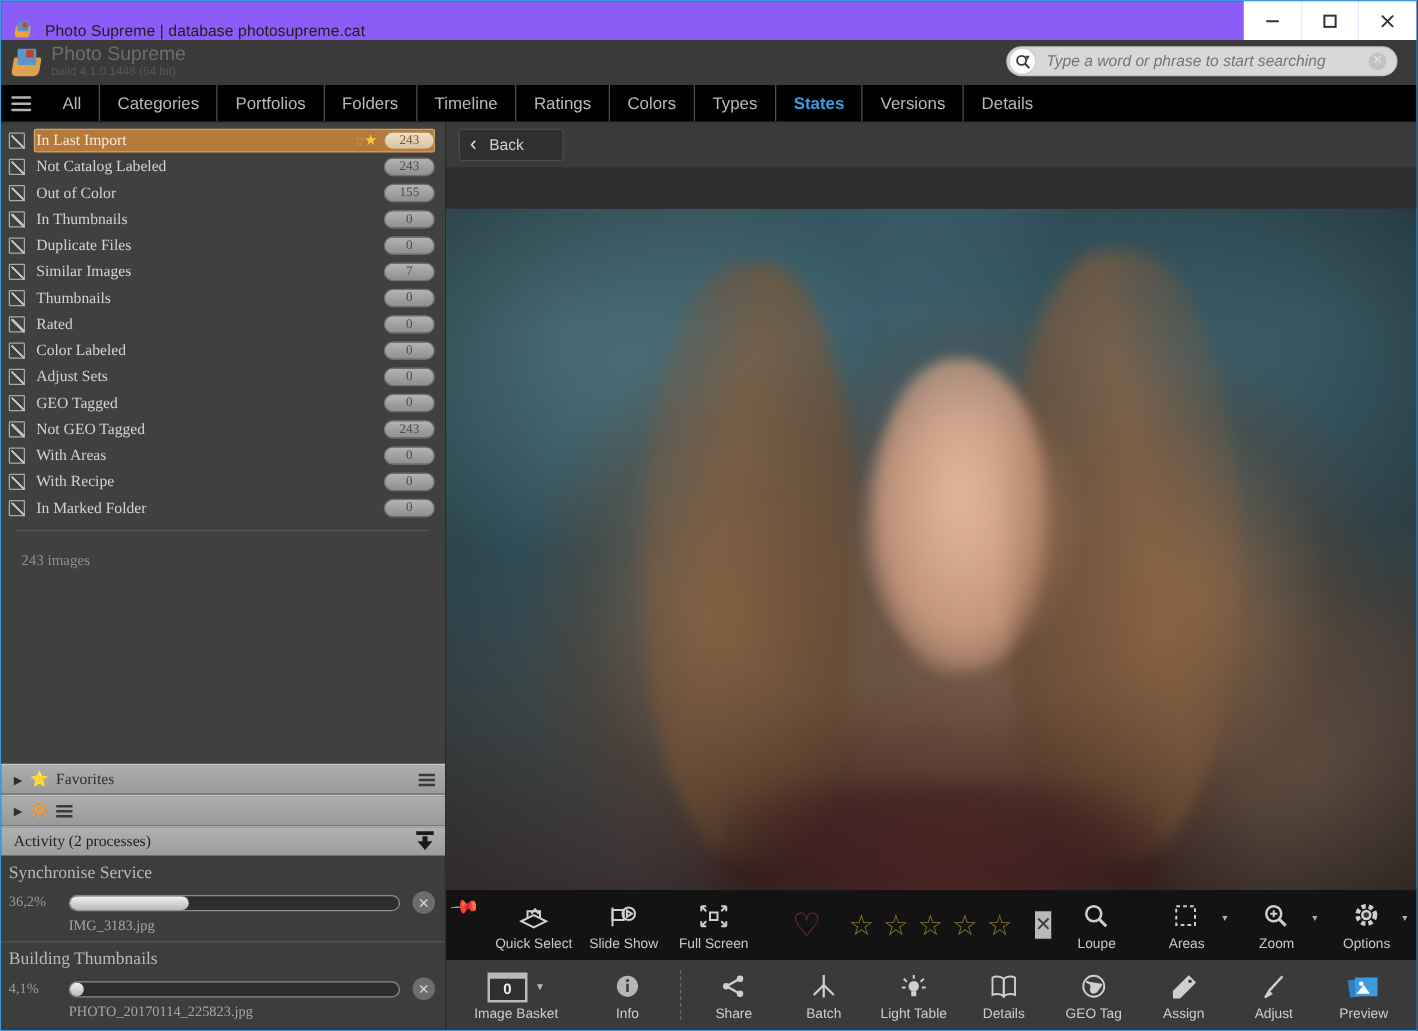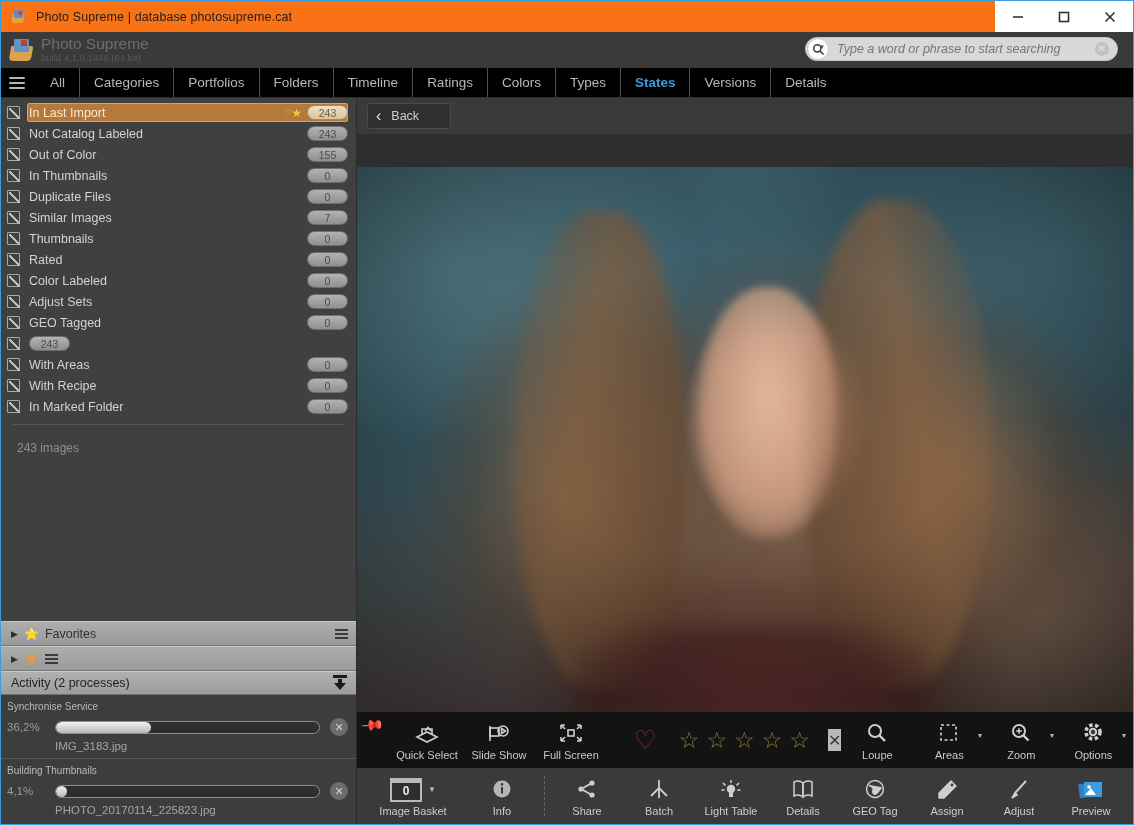--- a/index.html
+++ b/index.html
@@ -9,21 +9,21 @@
     background: #3a3a3a; overflow: hidden;
   }
   #app {
     position: relative; width: 1134px; height: 825px;
     border: 1px solid #3c9ae0; background: #3a3a3a;
     display: flex; flex-direction: column;
   }
 
   
   .titlebar {
-    height: 31px; background: #f97316; display: flex; align-items: center;
+    height: 31px; background: #8b5cf6; display: flex; align-items: flex-end;
     flex: 0 0 31px; position: relative;
   }
   .tb-icon { width: 16px; height: 16px; margin-left: 10px; position: relative; }
   .tb-icon .b1 { position:absolute; left:1px; top:5px; width:12px; height:9px; background:#e8a33d; border-radius:1px 1px 3px 3px; transform: skewX(-8deg);}
   .tb-icon .b2 { position:absolute; left:3px; top:1px; width:9px; height:8px; background:#5b8fc9; border-radius:1px;}
   .tb-icon .b3 { position:absolute; left:7px; top:2px; width:4px; height:4px; background:#c9452f; border-radius:1px;}
   .tb-title { margin-left: 9px; font-size: 12.5px; color: #202020; letter-spacing: .1px; }
   .tb-controls { position: absolute; right: 0; top: 0; height: 31px; display: flex; }
   .tb-btn {
     width: 46px; height: 31px; display: flex; align-items: center; justify-content: center;
@@ -79,21 +79,21 @@
   .navtab:first-of-type { border-left: none; }
   .navtab.active { color: #3c9ae0; font-weight: bold; }
   .navtab.last { border-right: none; }
 
   
   .bodyrow { flex: 1; display: flex; min-height: 0; }
 
   
   .leftpanel {
     width: 356px; flex: 0 0 356px; background: #404040;
-    display: flex; flex-direction: column; border-right: 1px solid #2b2b2b;
+    display: flex; flex-direction: column; border-right: 1px solid #2b2b2b; font-family: Liberation Serif, serif;
   }
   .states-list { padding-top: 4px; }
   .state-row {
     height: 21px; display: flex; align-items: center; padding: 0 8px 0 6px;
     position: relative;
   }
   .state-row .hl {
     position: absolute; left: 26px; right: 8px; top: 1px; bottom: 1px;
     background: #b5793a; border: 1px solid #d8a45d; border-radius: 2px;
   }
@@ -141,21 +141,21 @@
     border-bottom: 1px solid #6e6e6e; display: flex; align-items: center; padding: 0 8px 0 10px;
     color: #1f1f1f; font-size: 12.5px;
   }
   .activity-bar .lbl { flex: 1; }
   .dl-icon { width: 16px; height: 16px; position: relative; }
   .dl-icon .bar { position: absolute; left: 1px; top: 0; width: 14px; height: 3px; background: #1b1b1b; }
   .dl-icon .stem { position: absolute; left: 6px; top: 4px; width: 4px; height: 5px; background: #1b1b1b; }
   .dl-icon .arw { position: absolute; left: 2px; top: 8px; width: 0; height: 0;
                   border-left: 6px solid transparent; border-right: 6px solid transparent; border-top: 7px solid #1b1b1b; }
   .activity-body { background: #3d3d3d; padding-bottom: 2px; }
-  .proc-title { font-size: 10px; color: #b9b9b9; padding: 6px 0 0 6px; }
+  .proc-title { font-size: 14px; color: #b9b9b9; padding: 6px 0 0 6px; }
   .proc-row { display: flex; align-items: center; padding: 6px 8px 0 6px; }
   .proc-pct { font-size: 11.5px; color: #9a9a9a; width: 48px; flex: 0 0 48px; }
   .track {
     flex: 1; height: 13px; border-radius: 7px; background: #2e2e2e;
     border: 1px solid #8d8d8d; overflow: hidden; position: relative;
   }
   .fill { height: 100%; background: linear-gradient(#f2f2f2, #b9b9b9); border-radius: 7px; }
   .proc-x {
     width: 18px; height: 18px; border-radius: 50%; background: #6d6d6d; margin-left: 10px;
     display: flex; align-items: center; justify-content: center; color: #d4d4d4; font-size: 11px;
@@ -371,20 +371,21 @@
             <div class="state-label">Adjust Sets</div>
             <div class="count-pill">0</div>
           </div>
           <div class="state-row">
             <div class="chk"></div>
             <div class="state-label">GEO Tagged</div>
             <div class="count-pill">0</div>
           </div>
           <div class="state-row">
             <div class="chk"></div>
+            <div class="state-label">Not GEO Tagged</div>
             <div class="count-pill">243</div>
           </div>
           <div class="state-row">
             <div class="chk"></div>
             <div class="state-label">With Areas</div>
             <div class="count-pill">0</div>
           </div>
           <div class="state-row">
             <div class="chk"></div>
             <div class="state-label">With Recipe</div>

